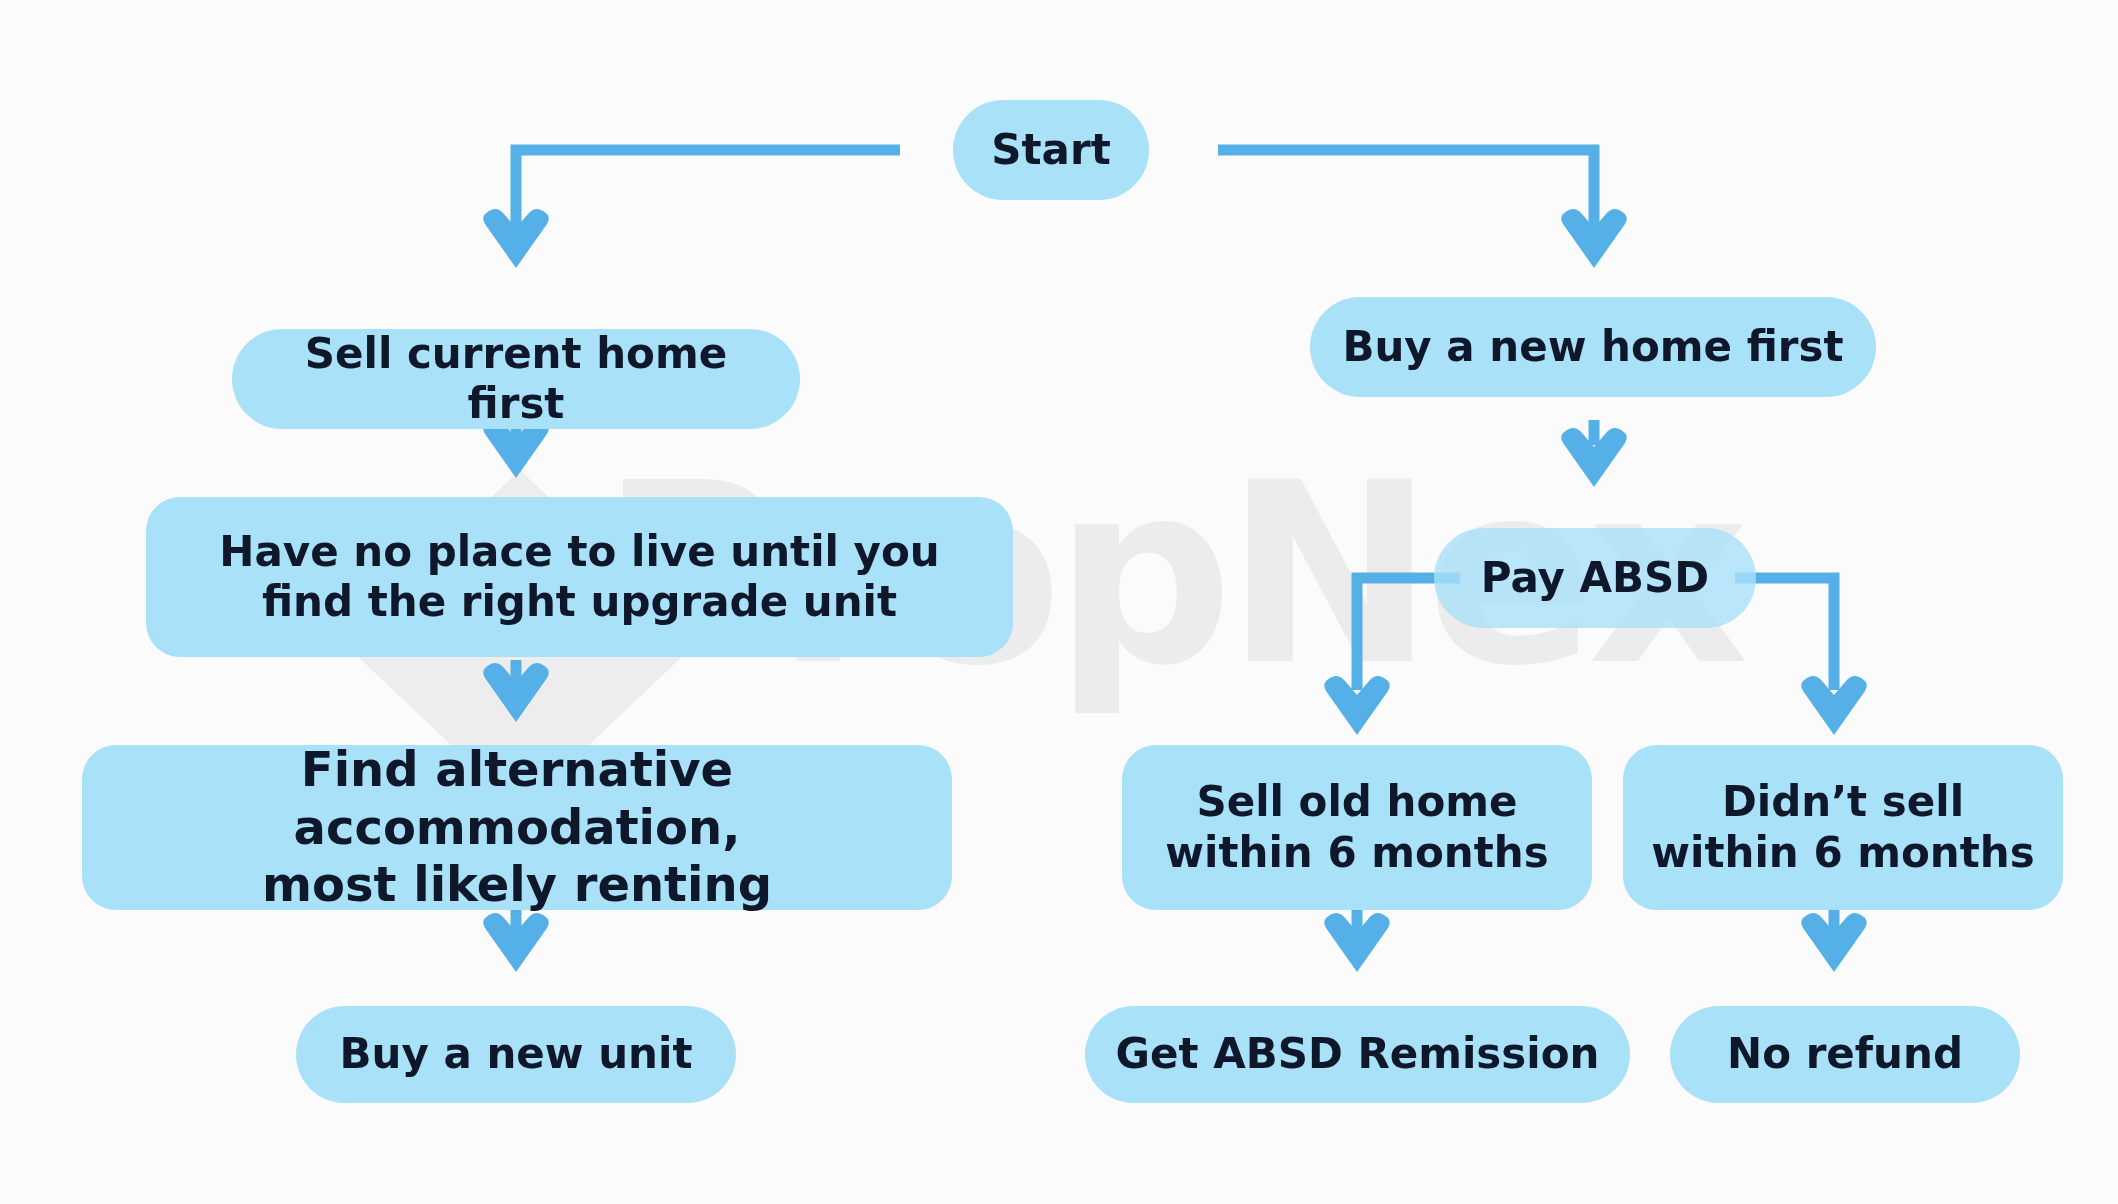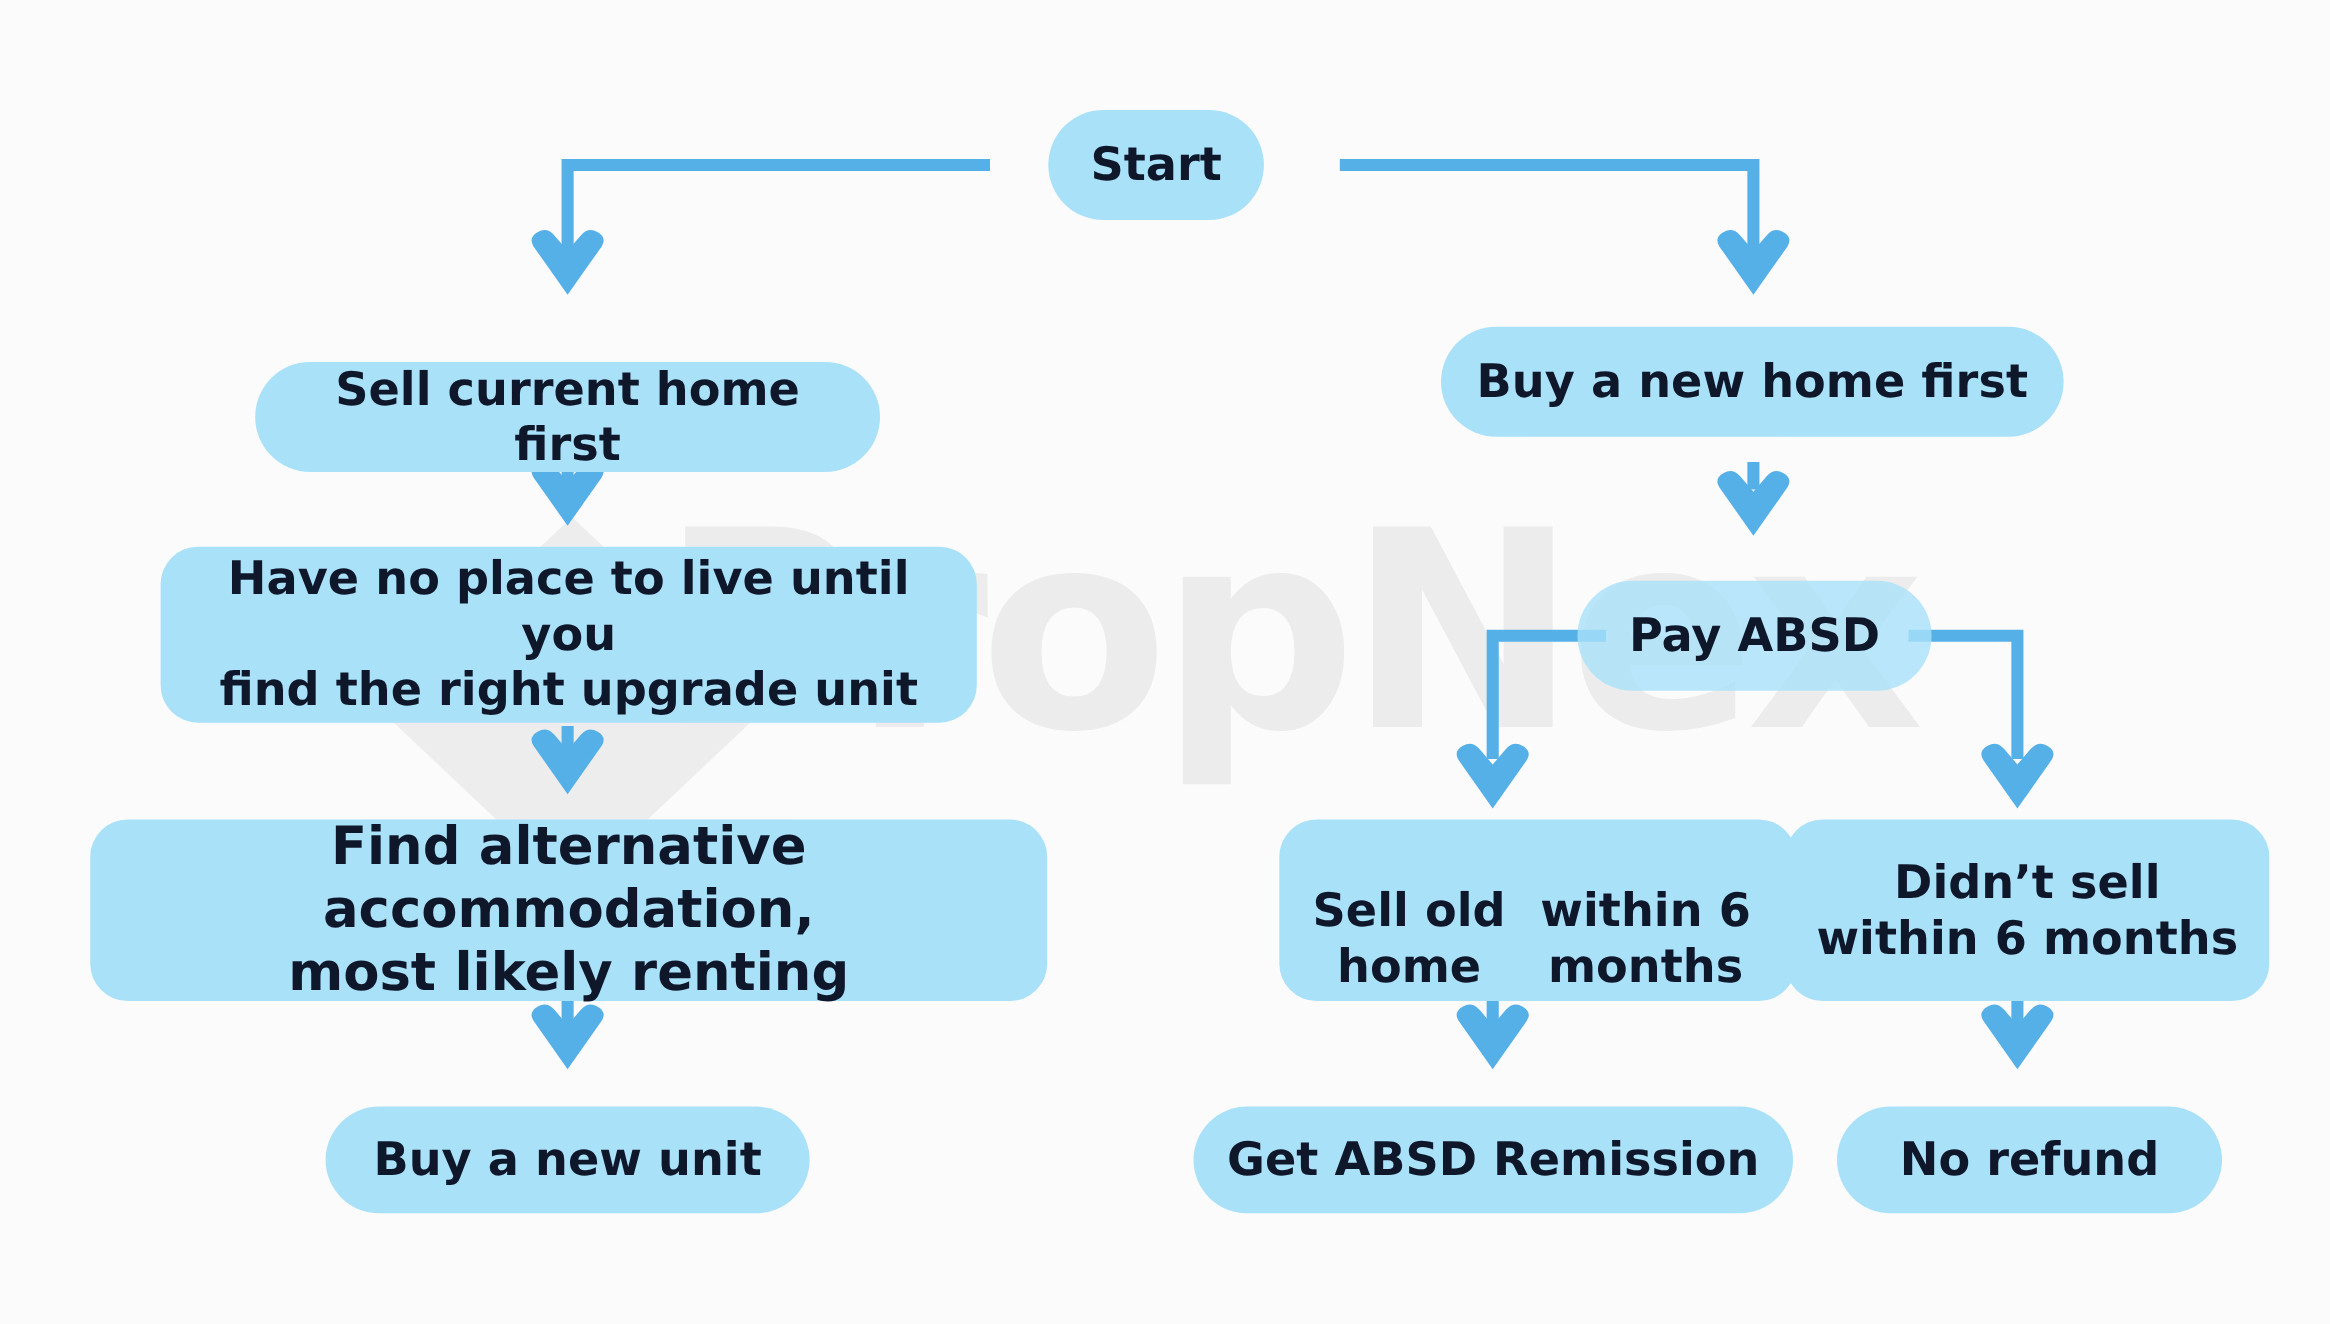--- a/index.html
+++ b/index.html
@@ -127,21 +127,21 @@
   </svg>
 
   <div class="node" style="left:953px;top:100px;width:196px;height:100px;font-size:42px;">
     <span>Start</span>
   </div>
 
   <div class="node" style="left:232px;top:297px;width:568px;height:100px;font-size:42px;margin-top:32px;">
     <span>Sell current home first</span>
   </div>
 
-  <div class="node soft" style="left:146px;top:497px;width:742px;height:160px;font-size:42px;flex-direction:column;justify-content:center;">
+  <div class="node soft" style="left:146px;top:497px;width:867px;height:160px;font-size:42px;flex-direction:column;justify-content:center;">
     <span>Have no place to live until you</span>
     <span>find the right upgrade unit</span>
   </div>
 
   <div class="node soft" style="left:82px;top:745px;width:870px;height:165px;font-size:48px;flex-direction:column;">
     <span>Find alternative accommodation,</span>
     <span>most likely renting</span>
   </div>
 
   <div class="node" style="left:296px;top:1006px;width:440px;height:97px;font-size:42px;text-align:right;">
@@ -149,21 +149,21 @@
   </div>
 
   <div class="node" style="left:1310px;top:297px;width:566px;height:100px;font-size:42px;text-align:center;">
     <span>Buy a new home first</span>
   </div>
 
   <div class="node translucent" style="left:1434px;top:528px;width:322px;height:100px;font-size:42px;">
     <span>Pay ABSD</span>
   </div>
 
-  <div class="node soft" style="left:1163px;top:745px;width:470px;height:165px;font-size:42px;flex-direction:row;align-items:flex-end;">
+  <div class="node soft" style="left:1122px;top:745px;width:470px;height:165px;font-size:42px;flex-direction:column;">
     <span>Sell old home</span>
     <span>within 6 months</span>
   </div>
 
   <div class="node soft" style="left:1623px;top:745px;width:440px;height:165px;font-size:42px;flex-direction:column;">
     <span>Didn’t sell</span>
     <span>within 6 months</span>
   </div>
 
   <div class="node" style="left:1085px;top:1006px;width:545px;height:97px;font-size:42px;">

